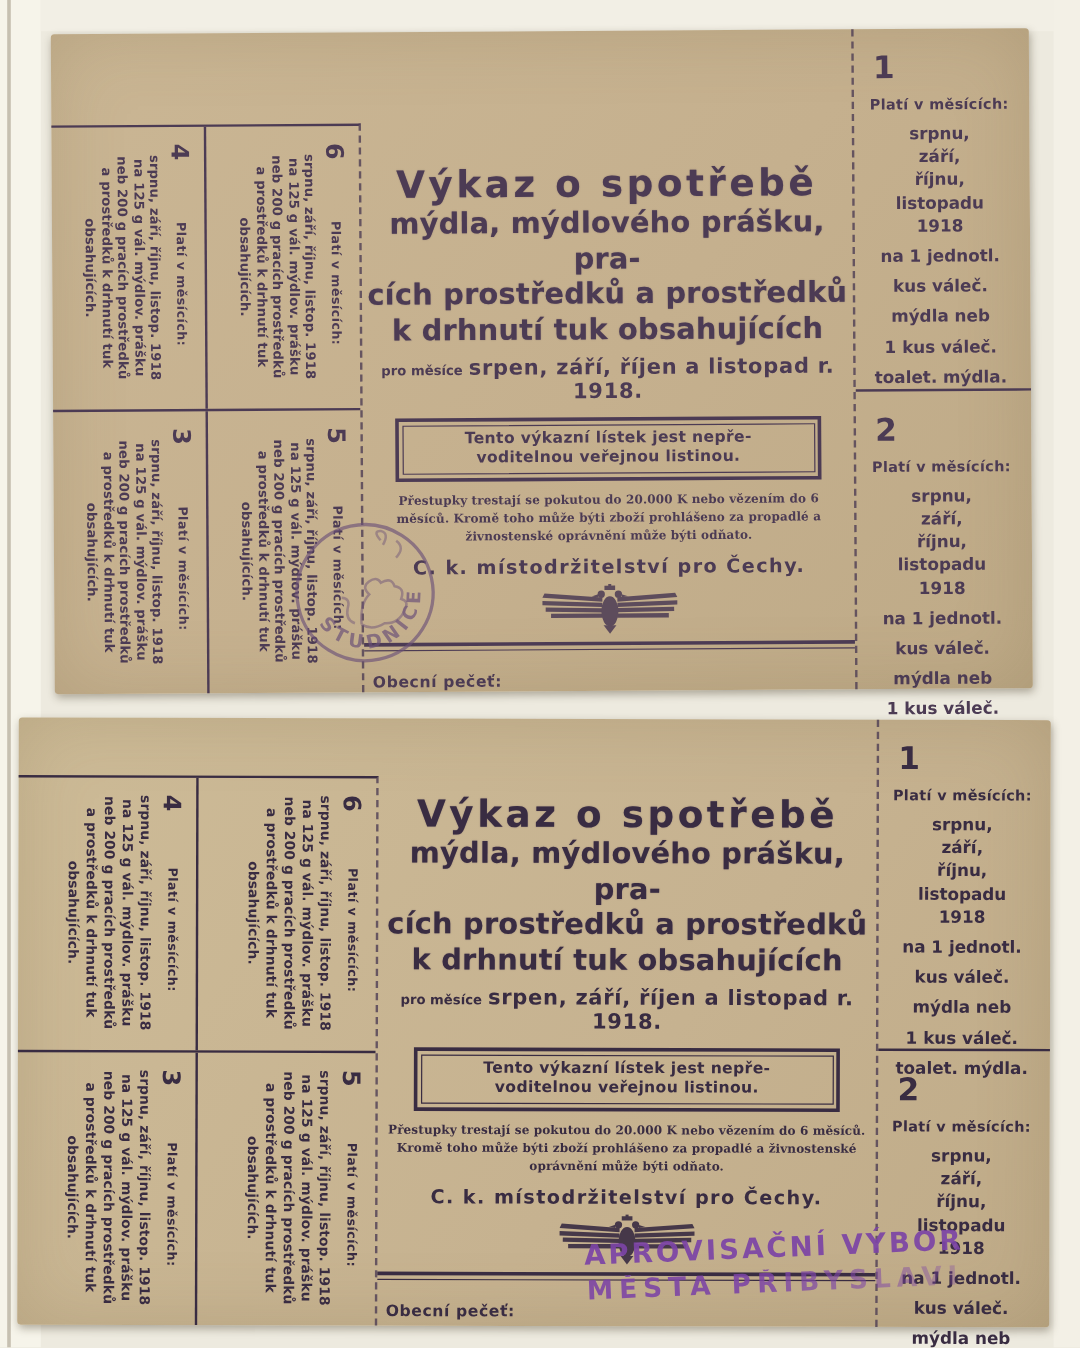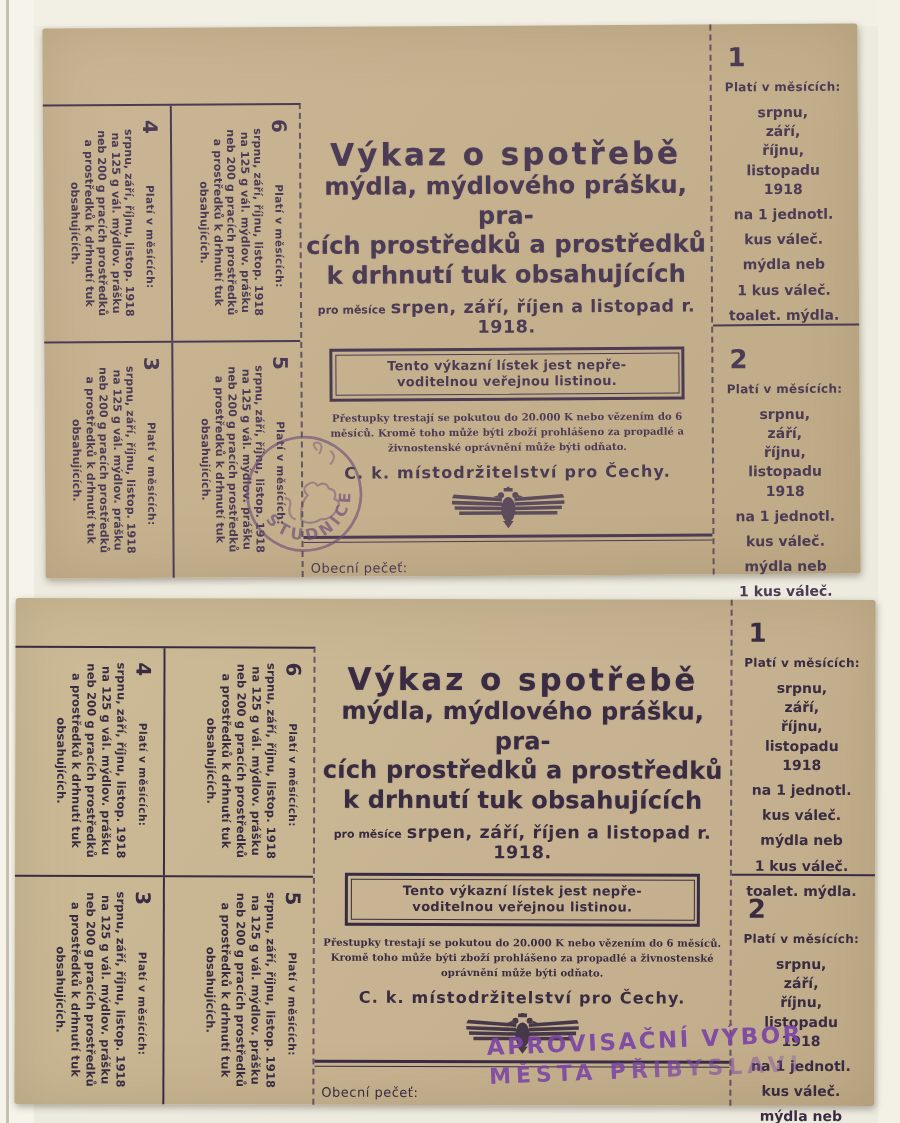--- a/index.html
+++ b/index.html
@@ -60,21 +60,21 @@
   .sub-months{font-size:17.5px;font-weight:bold;letter-spacing:.6px;}
   .notice{margin:11px auto 0;width:355px;border:3px solid currentColor;padding:2.5px;box-sizing:border-box;}
   .notice-in{border:1.5px solid currentColor;padding:3px 6px 4px;}
   .notice-ln{font-size:13px;font-weight:bold;line-height:1.25;letter-spacing:.3px;}
   .penalty{margin:9px auto 0;width:96%;font-family:"DejaVu Serif","Liberation Serif",serif;
            font-size:10px;font-weight:bold;line-height:1.5;text-align:center;letter-spacing:.1px;}
   .authority{margin-top:8px;font-size:16px;font-weight:bold;letter-spacing:1.2px;}
   .eagle{display:block;margin:5px auto 0;}
   .rule{margin-top:6px;height:3px;border-top:3px solid currentColor;border-bottom:1.5px solid currentColor;}
   .seal-row{margin-top:15px;text-align:left;padding-left:7px;}
-  .seal-label{font-size:13px;font-weight:normal;letter-spacing:.5px;}
+  .seal-label{font-size:13px;font-weight:bold;letter-spacing:.5px;}
 
   
   .round-stamp{position:absolute;left:-62px;top:404px;transform:rotate(-12deg);opacity:.85;}
 
   
   .committee-stamp{position:absolute;left:96px;top:428px;width:470px;
      transform:rotate(-2.5deg);color:#7c44a6;text-align:center;}
   .cs-l1{font-size:23px;font-weight:bold;letter-spacing:2.5px;opacity:.92;}
   .cs-l2{font-size:22px;font-weight:bold;letter-spacing:5px;opacity:.88;margin-top:4px;
      -webkit-mask-image:linear-gradient(90deg,#000 45%,rgba(0,0,0,.25) 88%,transparent 100%);

